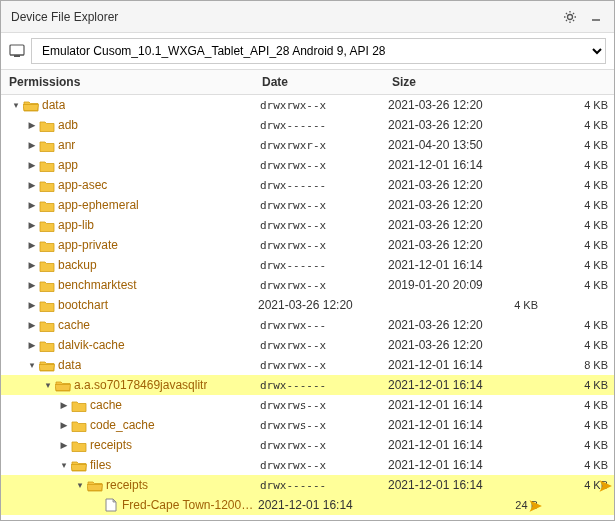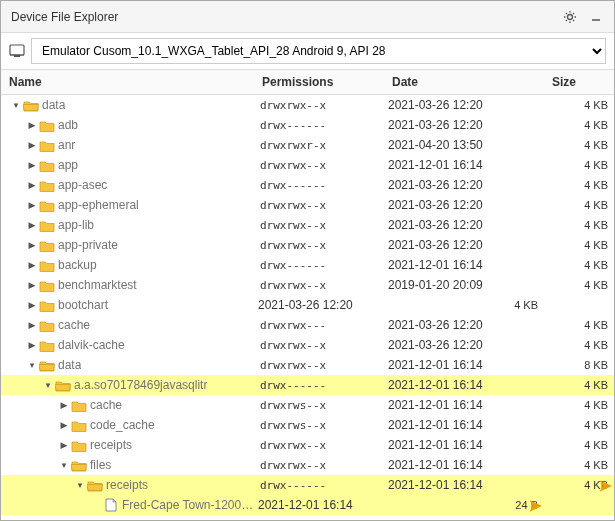--- a/index.html
+++ b/index.html
@@ -151,21 +151,21 @@
       height: 13px;
     }
 
     .file-svg {
       width: 12px;
       height: 14px;
     }
 
     .item-label {
       font-size: 12px;
-      color: #737373;
+      color: #a16207;
       overflow: hidden;
       text-overflow: ellipsis;
     }
 
     .permissions-cell {
       font-size: 11px;
       color: #333;
       padding: 0 6px;
       font-family: monospace;
     }
@@ -212,21 +212,20 @@
       <rect x="5" y="11" width="6" height="2" fill="#555"></rect>
     </svg>
     <select>
       <option>Emulator Cusom_10.1_WXGA_Tablet_API_28  Android 9, API 28</option>
     </select>
   </div>
 
   <div class="file-explorer">
 
     <div class="column-headers">
-      <div class="col-header">Name</div>
       <div class="col-header">Permissions</div>
       <div class="col-header">Date</div>
       <div class="col-header">Size</div>
     </div>
 
     <div class="file-list" id="file-list">
     <div class="file-row">
     <div class="file-name-cell" style="position:relative;">
       <span class="indent" style="width:4px;"></span>
       <span class="expand-icon">▾</span>

